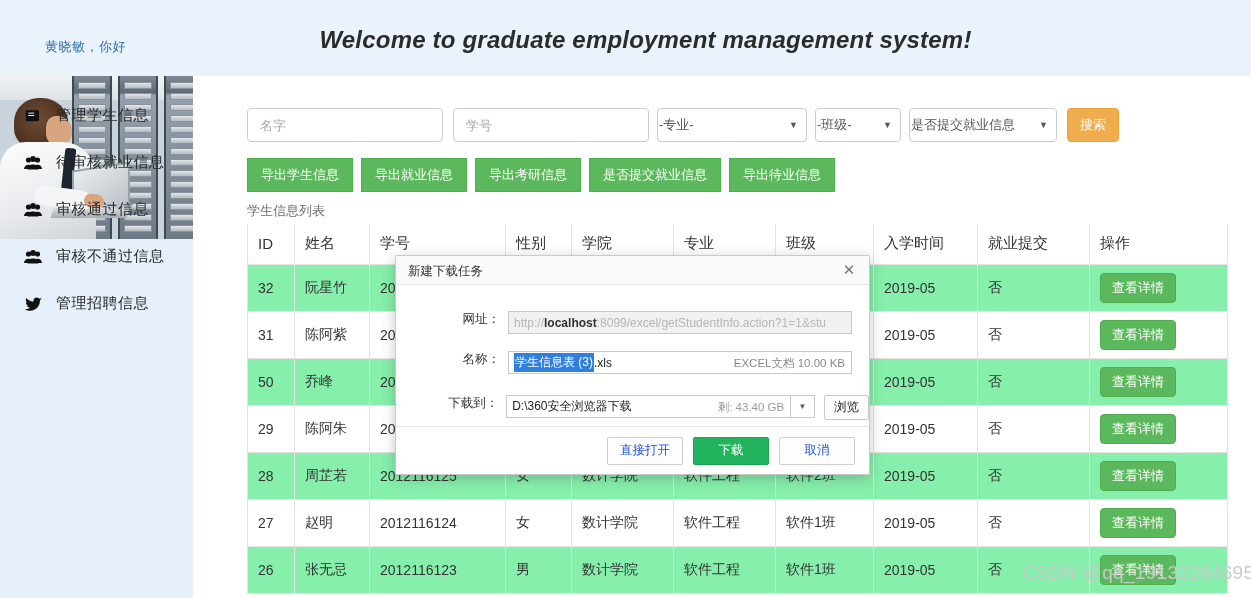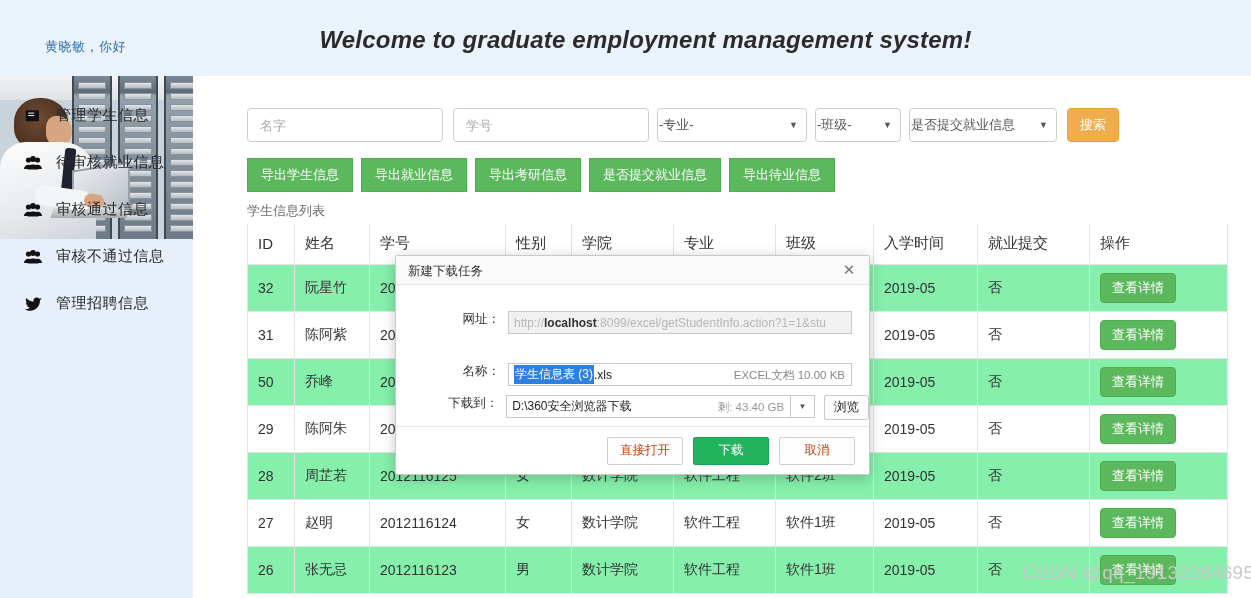--- a/index.html
+++ b/index.html
@@ -174,21 +174,21 @@
   #dlg-title{
     position:absolute; left:12px; top:7px; font-size:12.5px; color:#333;
   }
   #dlg-close{
     position:absolute; right:10px; top:4px; width:20px; height:20px;
     display:flex; align-items:center; justify-content:center;
     color:#777; font-size:15px; cursor:pointer;
   }
   #dlg-body{ position:relative; height:142px; }
   .frow{ position:absolute; left:0; width:100%; display:flex; }
-  #row-url{ top:26px; } #row-name{ top:78px; } #row-path{ top:110px; }
+  #row-url{ top:26px; } #row-name{ top:66px; } #row-path{ top:110px; }
   .flabel{
     width:112px; text-align:right; padding-right:8px;
     font-size:12.5px; color:#333;
   }
   .fbox{
     height:23px; border:1px solid #c9c9c9; background:#f3f3f3;
     display:flex; align-items:center; padding:0 5px; font-size:12px;
     overflow:hidden; position:relative;
   }
   #box-url{ width:344px; color:#b6b6b6; background:#f1f1f1; }
@@ -216,21 +216,21 @@
   }
   #dlg-foot{
     position:absolute; left:0; bottom:0; width:100%; height:48px;
     border-top:1px solid #e6e6e6; display:flex; align-items:center;
     justify-content:flex-end; padding-right:14px;
   }
   .dbtn{
     height:28px; min-width:76px; padding:0 12px; margin-left:10px;
     display:flex; align-items:center; justify-content:center;
     font-size:12.5px; border-radius:2px; cursor:pointer;
-    border:1px solid #cfcfcf; background:#fdfdfd; color:#c2410c;
+    border:1px solid #cfcfcf; background:#fdfdfd; color:#1d4ed8;
   }
   .dbtn.primary{ background:#22b35e; border-color:#1ea455; color:#fff; }
 
   #watermark{
     position:absolute; left:1022px; top:562px;
     font-size:19px; color:#c9c9c9; white-space:nowrap;
     pointer-events:none; letter-spacing:.3px;
   }
 </style>
 </head>

